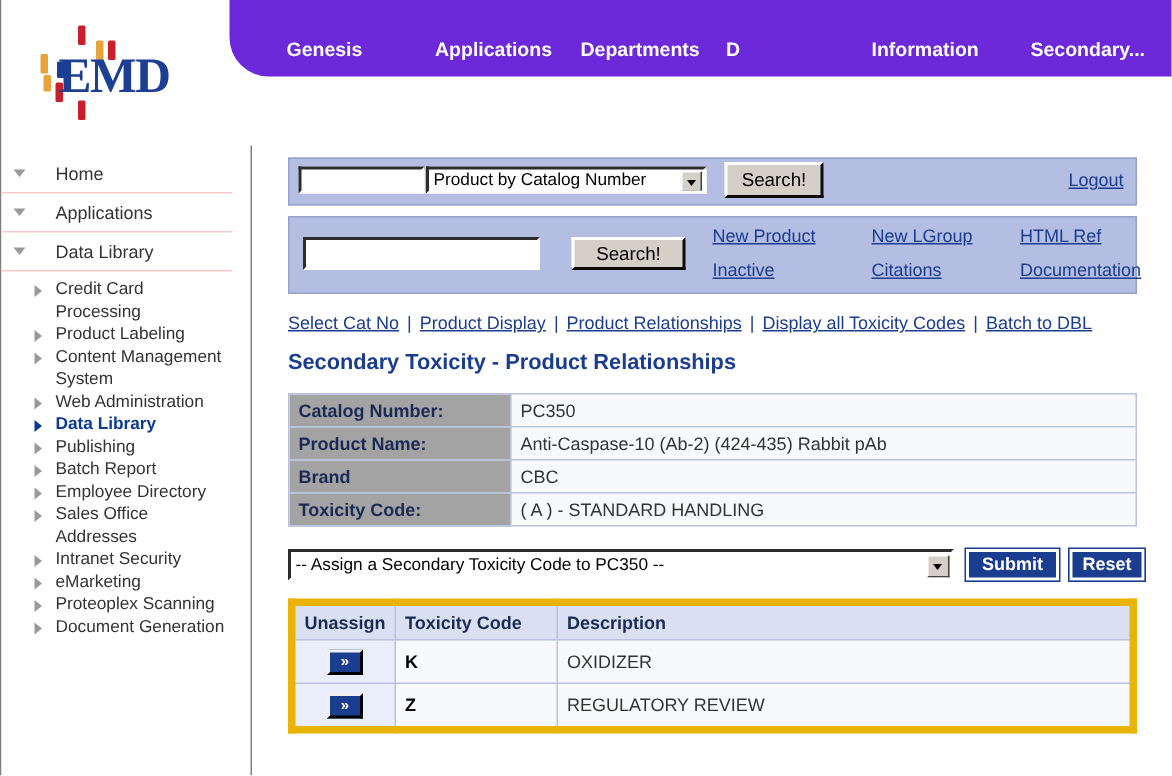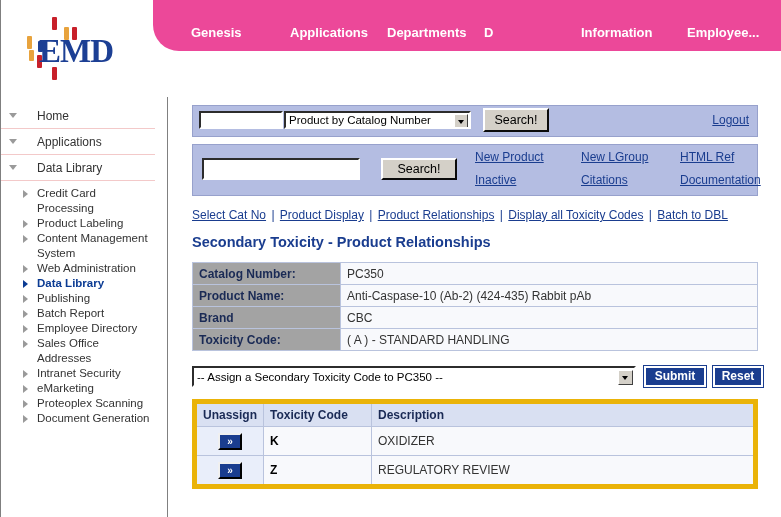--- a/index.html
+++ b/index.html
@@ -61,21 +61,21 @@
     width: 5px;
     border-radius: 1px;
   }
 
   #navbar {
     position: absolute;
     left: 152px;
     top: 0;
     width: 629px;
     height: 51px;
-    background: #ec4899;
+    background: #6d28d9;
     border-bottom-left-radius: 26px;
   }
   .nav-items {
     position: absolute;
     left: 0;
     top: 25px;
     width: 629px;
     height: 20px;
   }
   .nav-item {
@@ -392,21 +392,21 @@
       </div>
     </div>
 
     <div id="navbar">
       <div class="nav-items">
         <span class="nav-item" style="left:38px;">Genesis</span>
         <span class="nav-item" style="left:137px;">Applications</span>
         <span class="nav-item" style="left:234px;">Departments</span>
         <span class="nav-item" style="left:331px;">D</span>
         <span class="nav-item" style="left:428px;">Information</span>
-        <span class="nav-item" style="left:534px;">Employee...</span>
+        <span class="nav-item" style="left:534px;">Secondary...</span>
       </div>
     </div>
   </div>
 
   <div id="sidebar">
 
     <div class="side-top">
       <span class="tri-down"></span>
       <span class="lbl">Home</span>
     </div>

